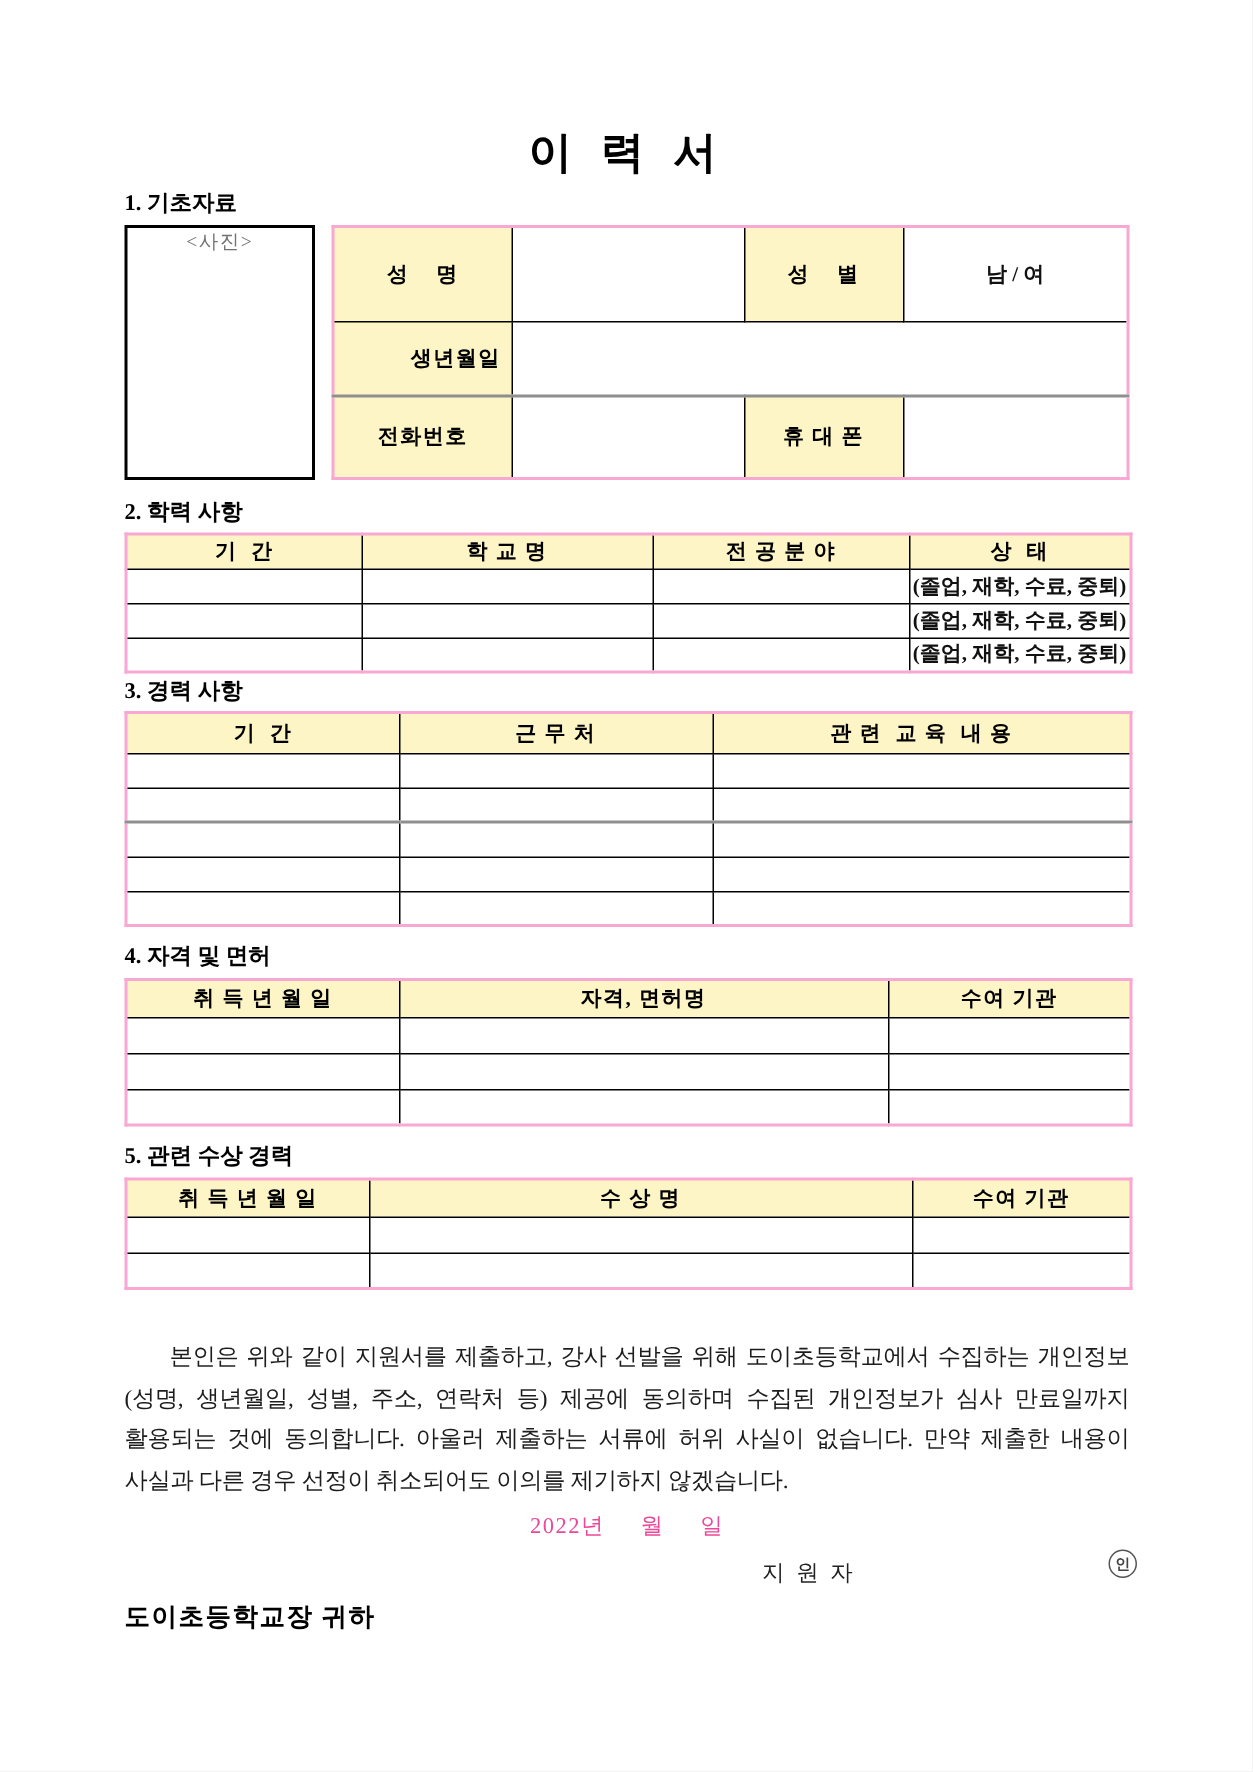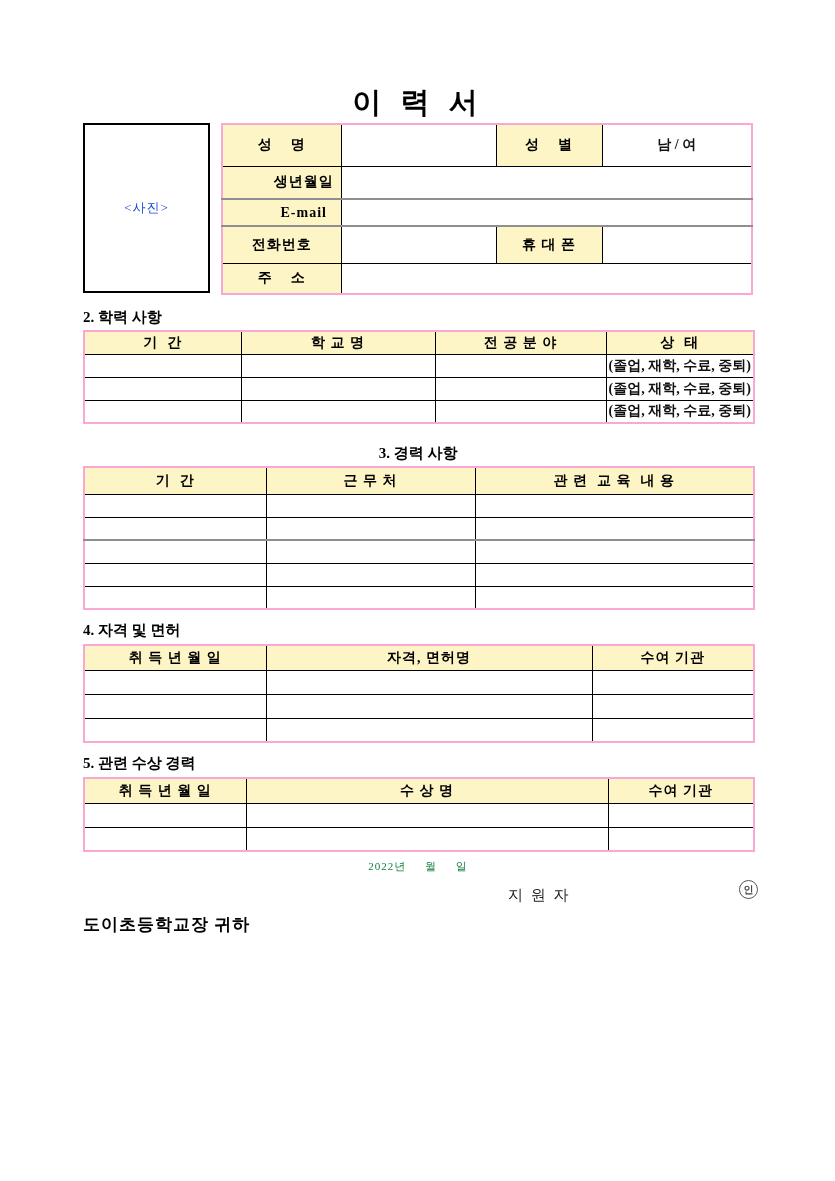--- a/index.html
+++ b/index.html
@@ -11,29 +11,29 @@
   }
   .title {
     text-align:center; font-size:29px; font-weight:bold; letter-spacing:6px;
     line-height:32px; color:#000; white-space:pre;
   }
   .sec-heading {
     font-size:15px; font-weight:bold; line-height:18px; color:#000; white-space:pre;
   }
   .h-basic   { margin-top:9px; }
   .h-edu     { margin-top:13px; }
-  .h-career  { margin-top:20px;text-align:center; }
+  .h-career  { margin-top:3px; }
   .h-license { margin-top:11px; }
   .h-awards  { margin-top:11px; }
 
   .basic-row { margin-top:5px; display:flex; }
   .photo-box {
     width:129px; height:170px; border:2px solid #000; margin-right:11px;
-    display:flex; align-items:center; justify-content:center;
-    font-size:13px; color:#1d4ed8; letter-spacing:1px;
+    display:flex; justify-content:center;
+    font-size:13px; color:#737373; letter-spacing:1px;
   }
 
   table.tbl { border-collapse:collapse; table-layout:fixed; border:2px solid #f9a8d4; }
   table.tbl td { border:1px solid #000; font-size:14px; vertical-align:middle; }
   td.lbl {
     background:#FDF5C5; text-align:center; font-weight:bold; white-space:pre;
     letter-spacing:1px; color:#000;
   }
   td.hdr {
     background:#FDF5C5; text-align:center; font-weight:bold; white-space:pre;
@@ -65,39 +65,40 @@
 
   .awd-tbl    { width:670px; margin-top:5px; }
   .awd-tbl    .hr td { height:25px; }
   .awd-tbl    .dr td { height:24px; }
 
   .declaration {
     margin-top:31px; font-size:15.5px; line-height:27.5px; text-align:justify;
     text-indent:30px; color:#1c1c1c; word-break:keep-all; letter-spacing:-0.2px;
   }
   .date-line {
-    margin-top:7px; text-align:center; font-size:11px; color:#15803d; white-space:pre;
+    margin-top:7px; text-align:center; font-size:15px; color:#ec4899; white-space:pre;
     letter-spacing:1px;
   }
   .applicant-line { position:relative; height:24px; margin-top:5px; font-size:15px; color:#222; }
   .applicant-label { position:absolute; left:425px; top:7px; white-space:pre; letter-spacing:2px; }
   .seal {
     position:absolute; left:656px; top:1px; width:19px; height:19px;
     border:1.5px solid #555; border-radius:50%; color:#444;
     display:flex; align-items:center; justify-content:center; font-size:10px; font-weight:bold;
   }
   .recipient { margin-top:10px; font-size:17px; font-weight:bold; color:#000; letter-spacing:1px; }
 </style>
 </head>
 <body>
 
 <div class="page">
 
   <div class="title">이 력 서</div>
 
+  <div class="sec-heading h-basic">1. 기초자료</div>
   <div class="basic-row">
     <div class="photo-box">
       <span>&lt;사진&gt;</span>
     </div>
     <table class="tbl basic-tbl">
       <colgroup>
           <col style="width:119px">
           <col style="width:155px">
           <col style="width:106px">
           <col style="width:150px">
@@ -106,34 +107,26 @@
           <tr class="r1">
         <td class="lbl">성    명</td>
         <td class="val"></td>
         <td class="lbl">성    별</td>
         <td class="val cent">남 / 여</td>
       </tr>
       <tr class="r2 gray-b">
         <td class="lbl">생년월일</td>
         <td class="val" colspan="3"></td>
       </tr>
-      <tr class="r3 gray-b">
-        <td class="lbl">E-mail</td>
-        <td class="val" colspan="3"></td>
-      </tr>
       <tr class="r4">
         <td class="lbl">전화번호</td>
         <td class="val"></td>
         <td class="lbl">휴 대 폰</td>
         <td class="val"></td>
       </tr>
-      <tr class="r5">
-        <td class="lbl">주    소</td>
-        <td class="val" colspan="3"></td>
-      </tr>
     </tbody>
       </table>
   </div>
 
   <div class="sec-heading h-edu">2. 학력 사항</div>
   <table class="tbl edu-tbl">
     <colgroup>
         <col style="width:157px">
         <col style="width:194px">
         <col style="width:171px">
@@ -258,20 +251,21 @@
       <td class="val"></td>
     </tr>
     <tr class="dr">
       <td class="val"></td>
       <td class="val"></td>
       <td class="val"></td>
     </tr>
   </tbody>
     </table>
 
+  <p class="declaration">본인은 위와 같이 지원서를 제출하고, 강사 선발을 위해 도이초등학교에서 수집하는 개인정보(성명, 생년월일, 성별, 주소, 연락처 등) 제공에 동의하며 수집된 개인정보가 심사 만료일까지 활용되는 것에  동의합니다. 아울러 제출하는 서류에 허위 사실이 없습니다. 만약 제출한 내용이 사실과 다른 경우 선정이 취소되어도 이의를 제기하지 않겠습니다.</p>
 
   <div class="date-line">2022년     월     일</div>
   <div class="applicant-line">
     <span class="applicant-label">지 원 자</span>
     <span class="seal">인</span>
   </div>
   <div class="recipient">도이초등학교장 귀하</div>
 
 </div>
 

